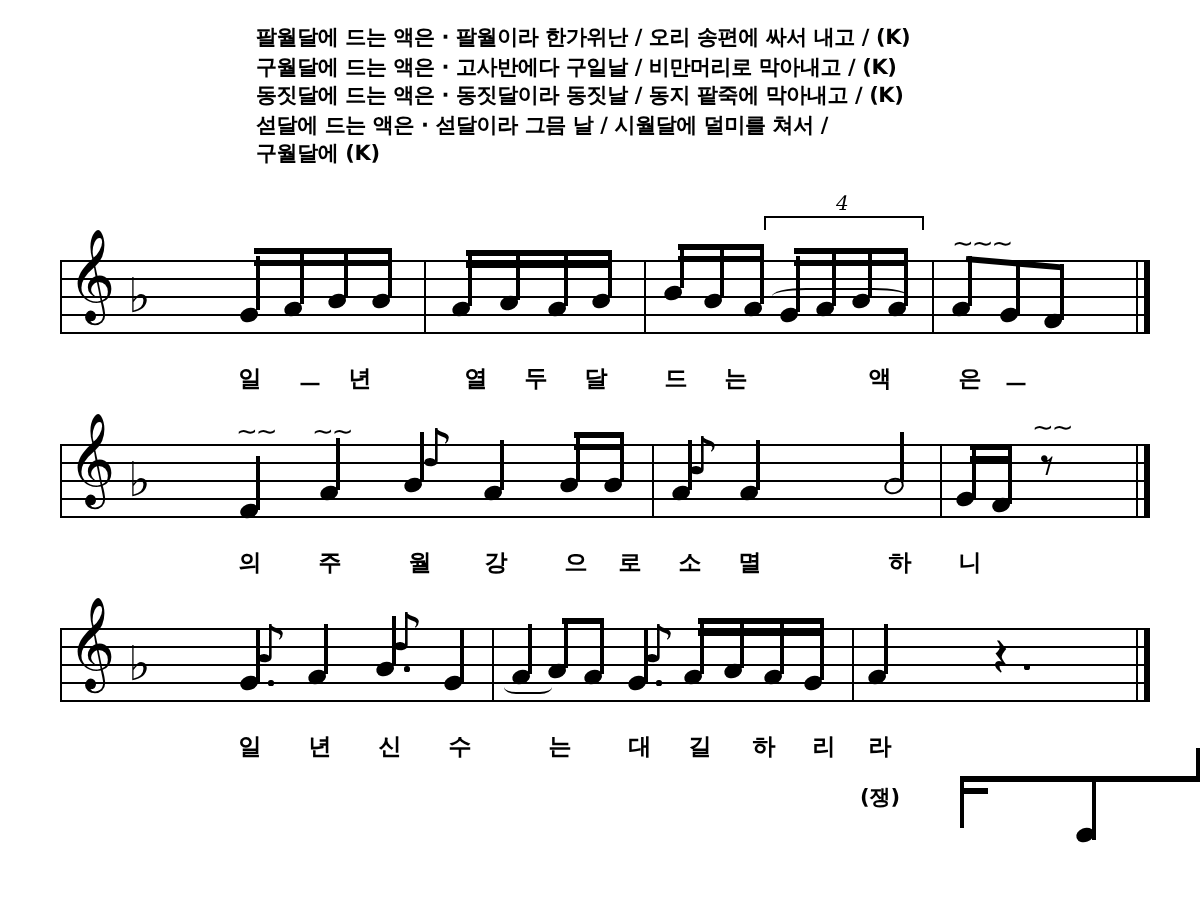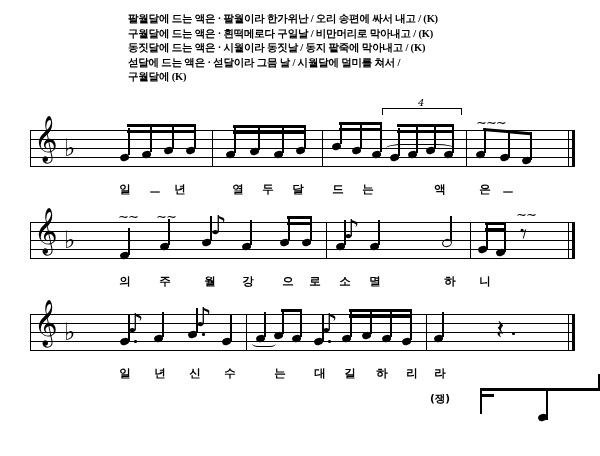--- a/index.html
+++ b/index.html
@@ -27,21 +27,21 @@
     left: 128px;
     top: 12px;
     width: 460px;
     font-size: 10.5px;
     line-height: 14.6px;
     letter-spacing: -0.2px;
     white-space: nowrap;
     font-family: "DejaVu Sans", sans-serif;
     font-weight: 600;
   }
-  .lyrics-line { height: 14.6px; font-family: Liberation Serif, serif; }
+  .lyrics-line { height: 14.6px; }
   
   .system {
     position: absolute;
     left: 30px;
     width: 545px;
   }
   .staff {
     position: absolute;
     left: 0; top: 0;
     width: 100%;
@@ -188,22 +188,22 @@
     white-space: nowrap;
   }
 </style>
 </head>
 <body>
 
 <div id="sheet">
 
   <div class="lyrics-block">
     <div class="lyrics-line">팔월달에 드는 액은 · 팔월이라 한가위난 / 오리 송편에 싸서 내고 / (K)</div>
-    <div class="lyrics-line">구월달에 드는 액은 · 흰떡메로다 구일날 / 비만머리로 막아내고 / (K)</div>
-    <div class="lyrics-line">동짓달에 드는 액은 · 시월이라 동짓날 / 동지 팥죽에 막아내고 / (K)</div>
+    <div class="lyrics-line">구월달에 드는 액은 · 고사반에다 구일날 / 비만머리로 막아내고 / (K)</div>
+    <div class="lyrics-line">동짓달에 드는 액은 · 동짓달이라 동짓날 / 동지 팥죽에 막아내고 / (K)</div>
     <div class="lyrics-line">섣달에 드는 액은 · 섣달이라 그믐 날 / 시월달에 덜미를 쳐서 /</div>
     <div class="lyrics-line">구월달에 (K)</div>
   </div>
 
   <div class="system" style="top:130px;">
     <div class="staff">
       <div class="ln"></div>
         <div class="ln"></div>
         <div class="ln"></div>
         <div class="ln"></div>

